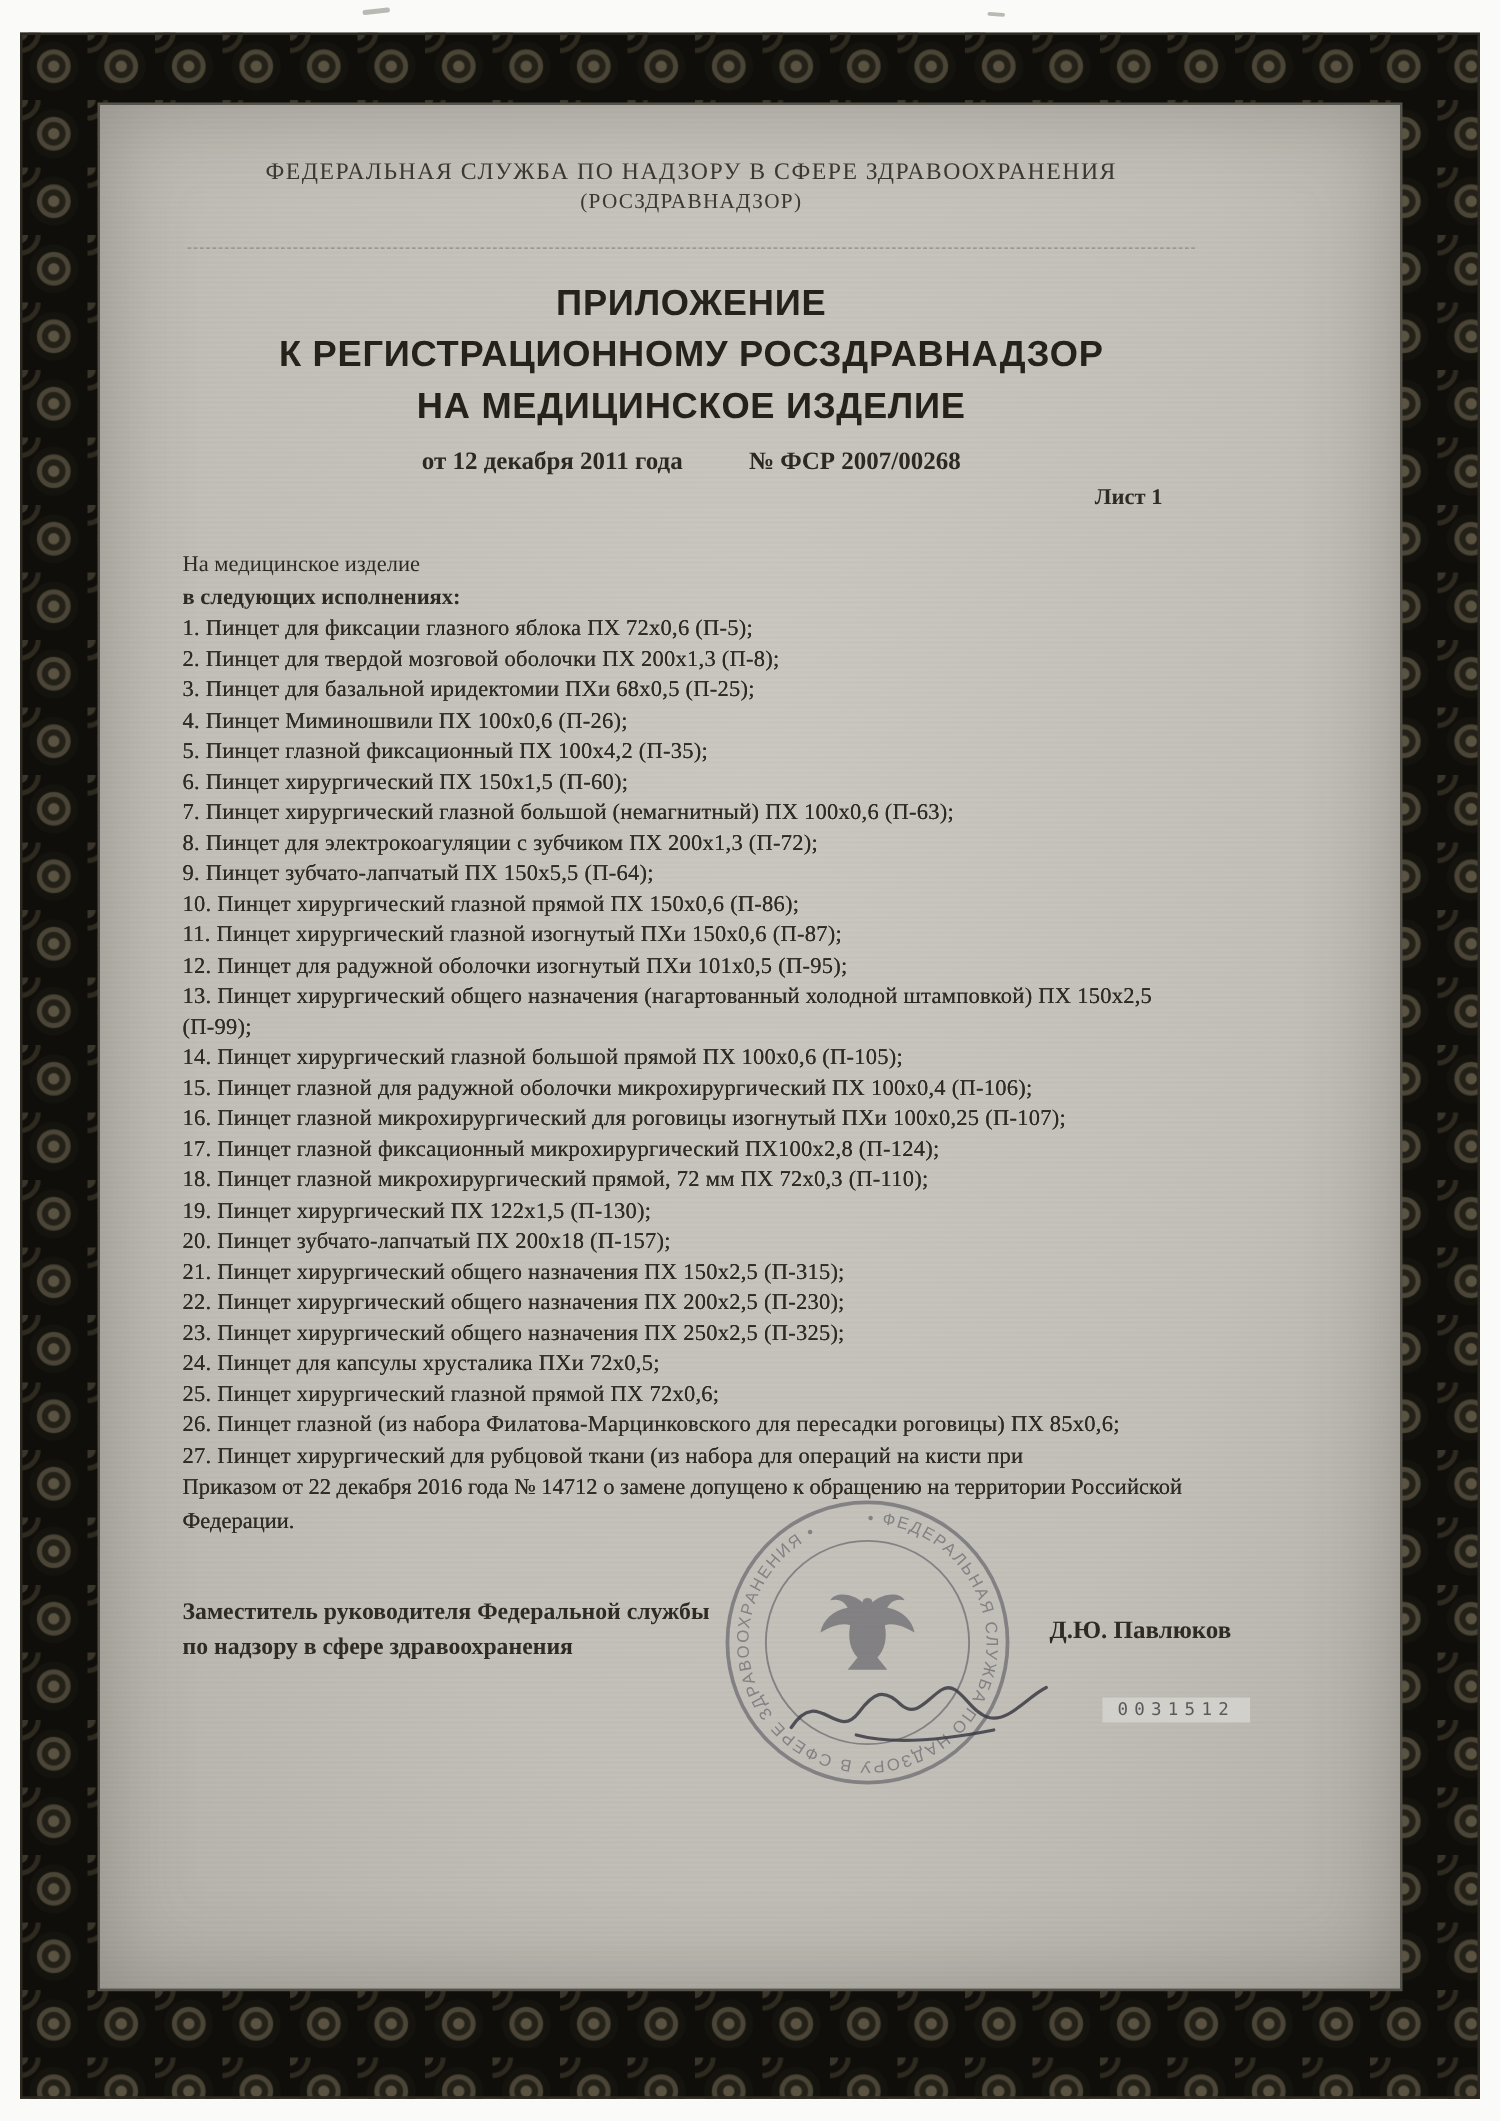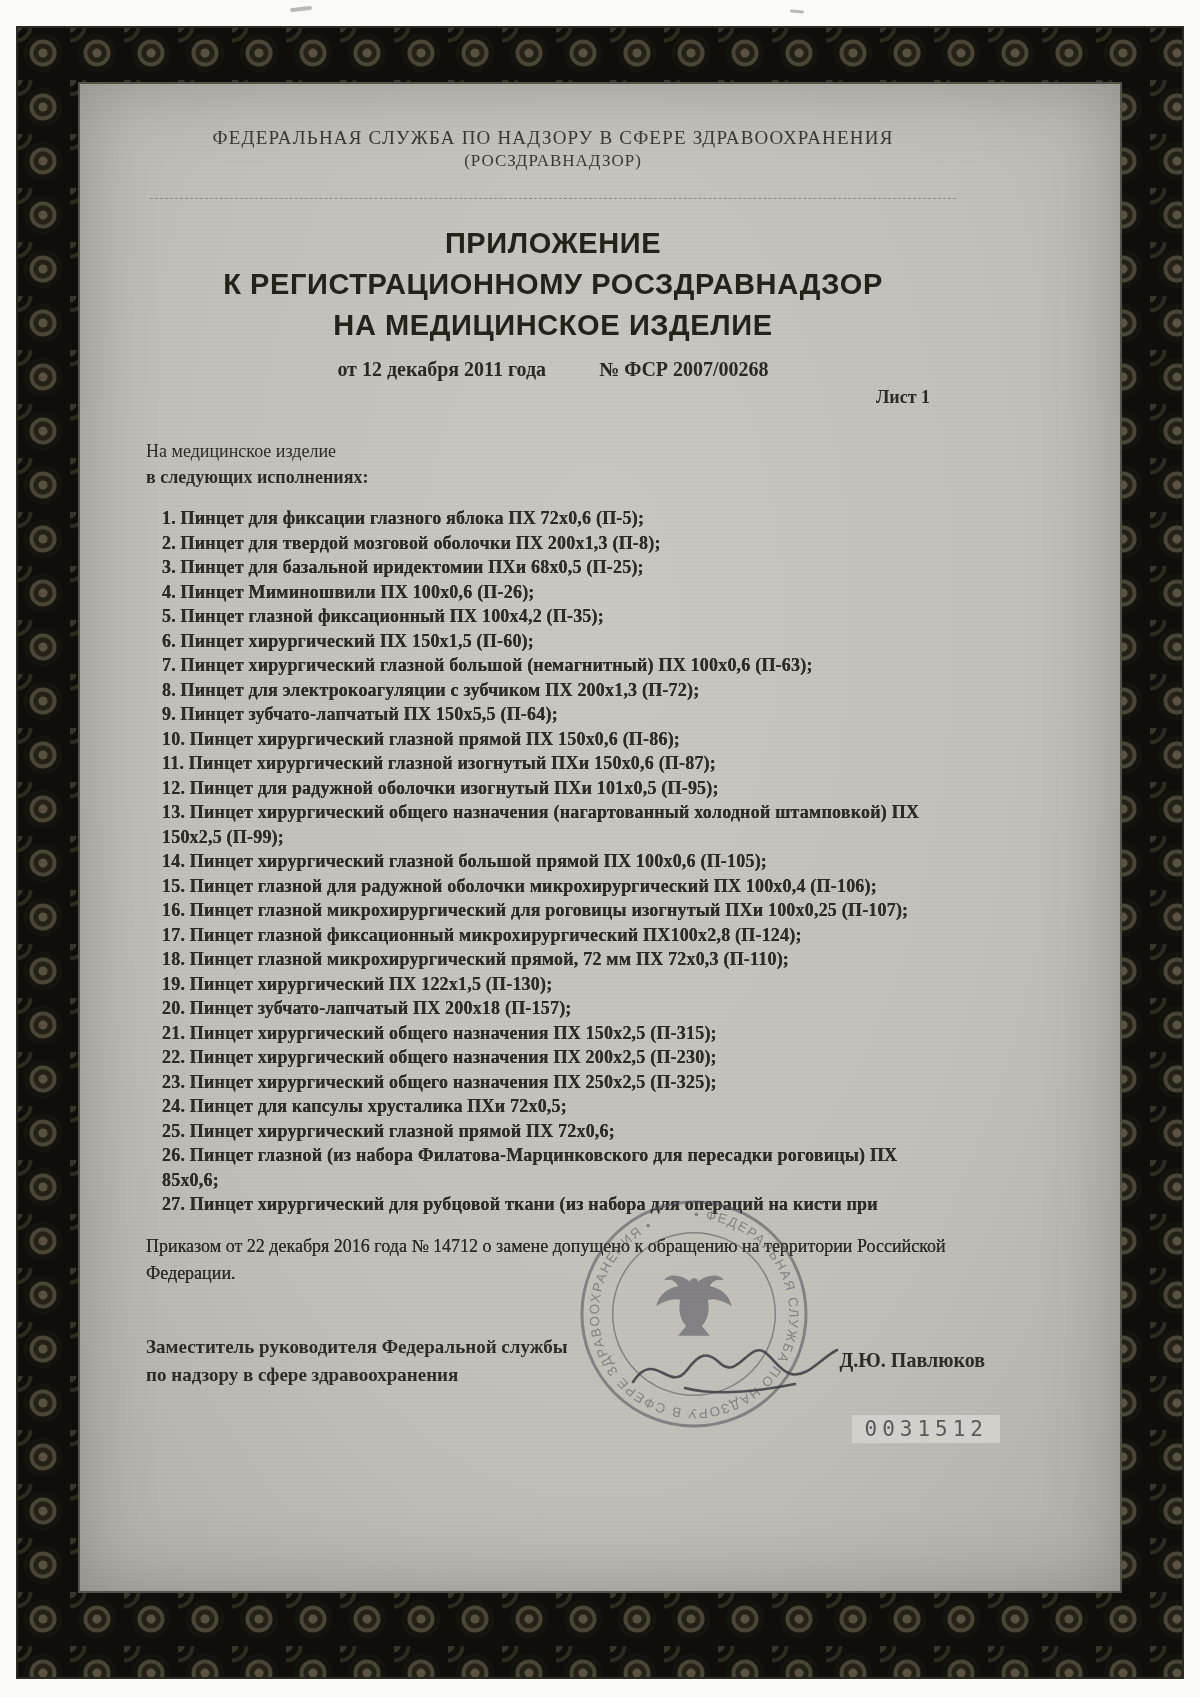--- a/index.html
+++ b/index.html
@@ -68,21 +68,21 @@
   }
   .sheet{
     margin-top:4px;
     text-align:right;
     margin-right:30px;
     font-weight:700;font-size:18px;line-height:22px;
   }
   .body-block{margin-top:30px;}
   .intro1{font-size:18px;line-height:26px;}
   .intro-bold{font-size:18px;line-height:26px;font-weight:700;}
-  .items{margin:16px;padding:0;font-weight:bold;}
+  .items{margin:0;padding:0;}
   .item{
     font-size:18px;line-height:24.5px;
     letter-spacing:0.2px;
     text-shadow:0 0 0.4px currentColor;
   }
   .closing{
     font-size:18px;line-height:27px;
     text-shadow:0 0 0.4px currentColor;
   }
   .sig-row{
@@ -98,21 +98,21 @@
     white-space:nowrap;
   }
   .serial-row{
     margin-top:26px;
     text-align:right;
     margin-right:-40px;
   }
   .serial{
     display:inline-block;
     font-family:"DejaVu Sans Mono", monospace;
-    font-size:21px;letter-spacing:5px;
+    font-size:14px;letter-spacing:5px;
     color:#5a5a5e;
     background:#d2d0ca;
     padding:2px 12px;
   }
   
   .seal{
     position:absolute;
     left:575px;top:1195px;
     width:238px;height:238px;
     opacity:0.55;

